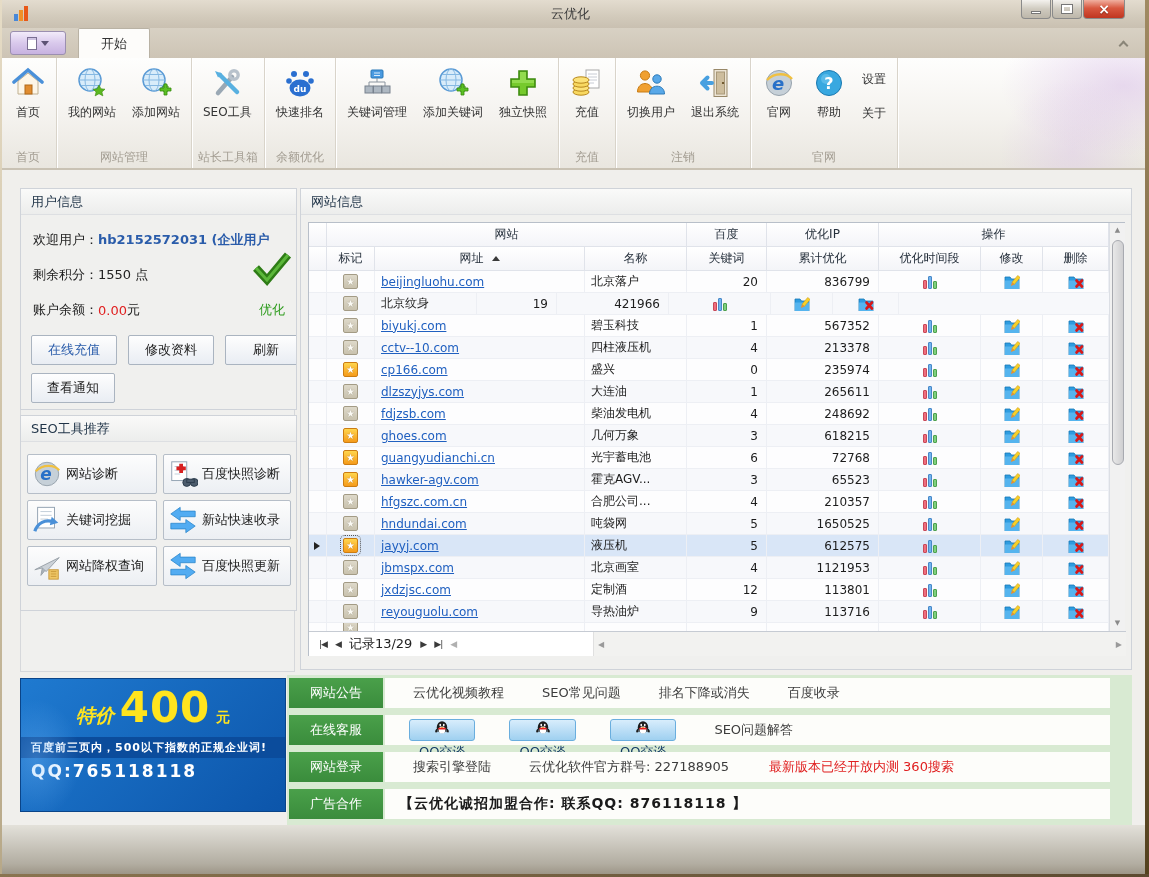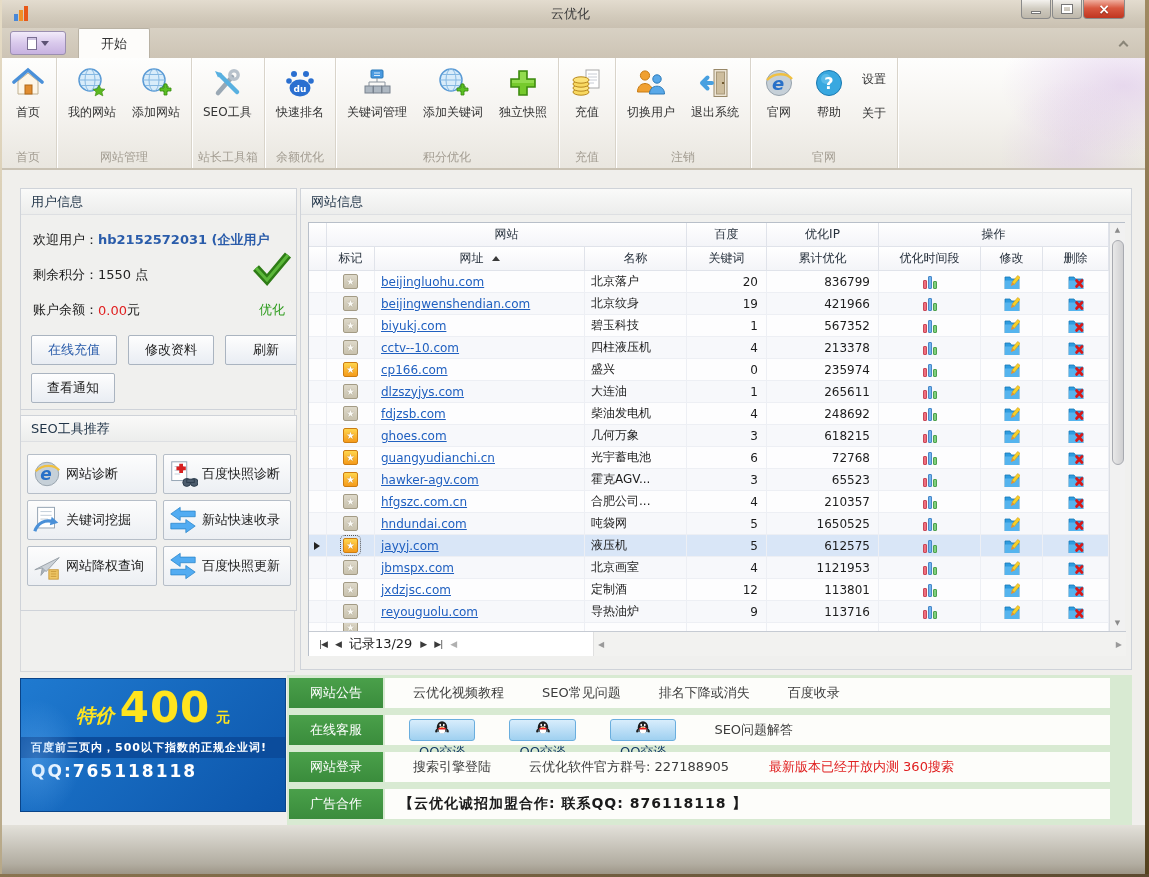--- a/index.html
+++ b/index.html
@@ -263,21 +263,20 @@
             <span class="rlabel">添加关键词</span>
           </div>
           <div class="rbtn">
             <span class="ricon"><svg viewBox="0 0 32 32">
                 <path d="M12 4h8v8h8v8h-8v8h-8v-8H4v-8h8z" fill="#76ca2c" stroke="#3f8c10" stroke-width="1.6"></path>
                 <path d="M13 5h6v8h8v3H5v-3h8z" fill="#9ade58" opacity=".8"></path>
               </svg></span>
             <span class="rlabel">独立快照</span>
           </div>
         </div>
-        <div class="rglabel">积分优化</div>
       </div>
       <div class="rgroup">
         <div class="rbrow">
           <div class="rbtn">
             <span class="ricon"><svg viewBox="0 0 32 32">
                 <rect x="15" y="3" width="13" height="18" fill="#fff" stroke="#a8a8a8"></rect>
                 <path d="M17 7h9M17 10h9M17 13h9M17 16h6" stroke="#c8ccd4"></path>
                 <g stroke="#b8881c">
                   <ellipse cx="10" cy="25" rx="8" ry="3.2" fill="#f8d860"></ellipse>
                   <ellipse cx="10" cy="21" rx="8" ry="3.2" fill="#fce278"></ellipse>
@@ -496,23 +495,20 @@
                     <g stroke="#d81818" stroke-width="2.6" stroke-linecap="round">
                       <path d="M8.5 5.5l5.5 6M14 5.5l-5.5 6"></path>
                     </g>
                   </svg></span>
               </span>
             </div>
             <div class="trow">
               <span class="td c0"></span>
               <span class="td c1 ctr">
                 <span class="star gray">★</span>
-              </span>
-              <span class="td c2">
-                <a class="url">beijingwenshendian.com</a>
               </span>
               <span class="td c3">北京纹身</span>
               <span class="td c4 num">19</span>
               <span class="td c5 num">421966</span>
               <span class="td c6 ctr">
                 <span class="chartic">
                   <i class="bar b1"></i>
                   <i class="bar b2"></i>
                   <i class="bar b3"></i>
                 </span>

